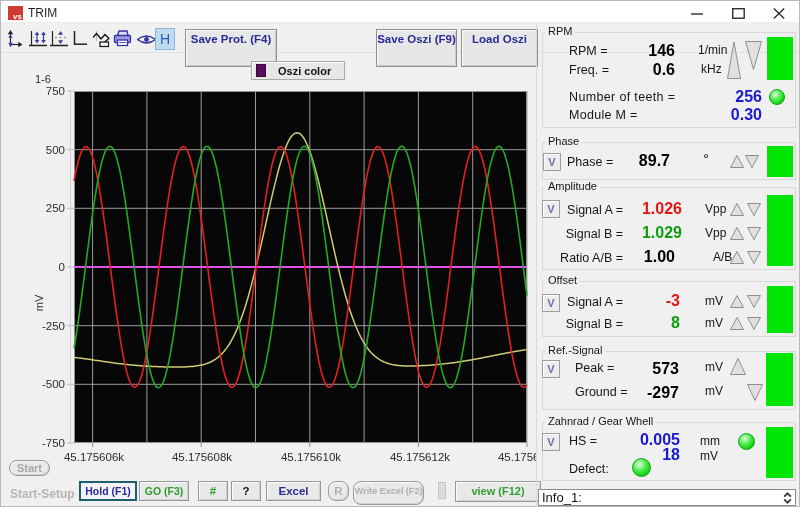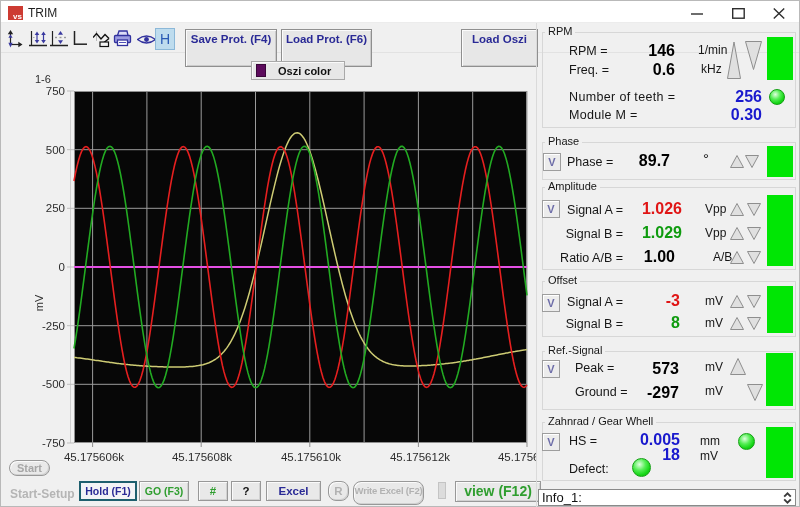--- a/index.html
+++ b/index.html
@@ -90,21 +90,21 @@
 <rect x="1.5" y="6.5" width="16" height="7" rx="1" fill="#9c9ce0" stroke="#32329e" stroke-width="1.3"></rect>
 <rect x="4.5" y="11" width="10" height="5.5" fill="#fff" stroke="#32329e" stroke-width="1.3"></rect>
 <line x1="6" y1="13.5" x2="13" y2="13.5" stroke="#5050b8" stroke-width="1"></line>
 </svg>
 <svg class="abs" style="left:136px;top:11px" width="19" height="11">
 <path d="M0.5 5.5 Q 9.5 -1.5 18.5 5.5 Q 9.5 12.5 0.5 5.5 Z" fill="none" stroke="#32329e" stroke-width="1.4"></path>
 <circle cx="9.5" cy="5.5" r="2.4" fill="#32329e"></circle>
 </svg>
 <div class="abs" style="left:154px;top:5px;width:20px;height:22px;background:#bedcee;border:1px solid #8cb8d8;color:#2a5ab4;font-size:14px;text-align:center;line-height:20px;">H</div>
 <div class="tbtn" style="left:184px;width:92px;">Save Prot. (F4)</div>
-<div class="tbtn" style="left:280px;width:91px;">Load Prot. (F6)</div>
+<div class="tbtn" style="left:375px;width:81px;">Save Oszi (F9)</div>
 <div class="tbtn" style="left:460px;width:77px;">Load Oszi</div>
 </div>
 
 <div class="abs" style="left:35px;top:73px;font-size:11px;color:#2d2d2d;">1-6</div>
 <div class="abs" style="left:31px;top:297px;font-size:11px;color:#2d2d2d;transform:rotate(-90deg);transform-origin:center;">mV</div>
 <div class="ylab" style="left:25px;top:85px;">750</div>
 <div class="ylab" style="left:25px;top:144px;">500</div>
 <div class="ylab" style="left:25px;top:202px;">250</div>
 <div class="ylab" style="left:25px;top:261px;">0</div>
 <div class="ylab" style="left:25px;top:320px;">-250</div>
@@ -162,21 +162,21 @@
 
 <div class="abs dis" style="left:10px;top:487px;font-size:12px;font-weight:bold;color:#b5b5b5;">Start-Setup</div>
 <div class="abs" style="left:79px;top:481px;width:58px;height:20px;background:#f3f3f6;border:2px solid #1e5f6e;font-size:10.5px;font-weight:bold;color:#2a2a96;text-align:center;line-height:16px;white-space:nowrap;">Hold (F1)</div>
 <div class="btn" style="left:139px;top:481px;width:50px;height:20px;line-height:18px;color:#2f9e2f;font-size:10.5px;">GO (F3)</div>
 <div class="btn" style="left:198px;top:481px;width:30px;height:20px;line-height:18px;color:#2f9e2f;">#</div>
 <div class="btn" style="left:231px;top:481px;width:30px;height:20px;line-height:18px;color:#111;">?</div>
 <div class="btn" style="left:266px;top:481px;width:55px;height:20px;line-height:18px;color:#2a2a96;">Excel</div>
 <div class="btn dis" style="left:328px;top:481px;width:21px;height:20px;line-height:18px;">R</div>
 <div class="btn dis" style="left:353px;top:481px;width:71px;height:24px;line-height:18px;font-size:9.5px;letter-spacing:-0.2px;">Write Excel (F2)</div>
 <div class="abs" style="left:438px;top:482px;width:8px;height:17px;background:#dcdcdc;border:1px solid #c4c4c4;"></div>
-<div class="btn" style="left:455px;top:481px;width:86px;height:21px;line-height:19px;color:#2f9e2f;font-size:14px;">view (F12)</div>
+<div class="btn" style="left:455px;top:481px;width:86px;height:21px;line-height:19px;color:#2f9e2f;font-size:11px;">view (F12)</div>
 
 <div class="abs" style="left:536px;top:23px;width:1px;height:484px;background:#dadada;"></div>
 
 <div class="grp" style="left:542px;top:32px;width:254px;height:96px;"></div>
 <div class="grplab" style="left:545px;top:26px;">RPM</div>
 <div class="lab" style="left:569px;top:44px;">RPM =</div>
 <div class="val" style="left:595px;top:42px;width:80px;">146</div>
 <div class="unit" style="left:698px;top:43px;">1/min</div>
 <div class="lab" style="left:569px;top:63px;">Freq. =</div>
 <div class="val" style="left:595px;top:61px;width:80px;">0.6</div>

